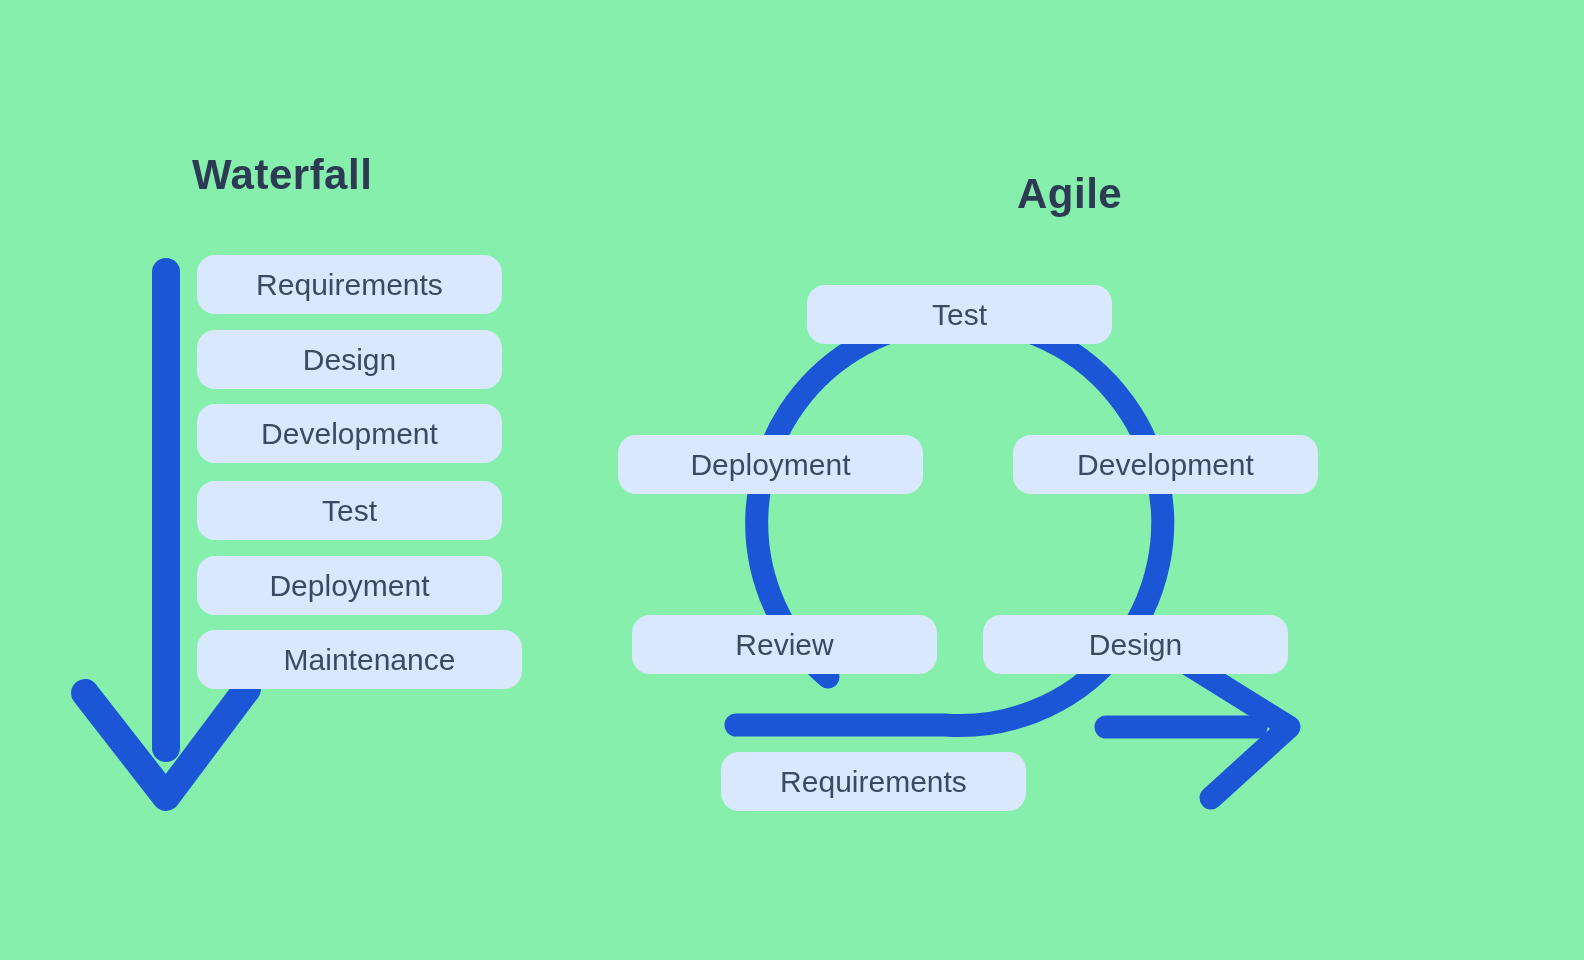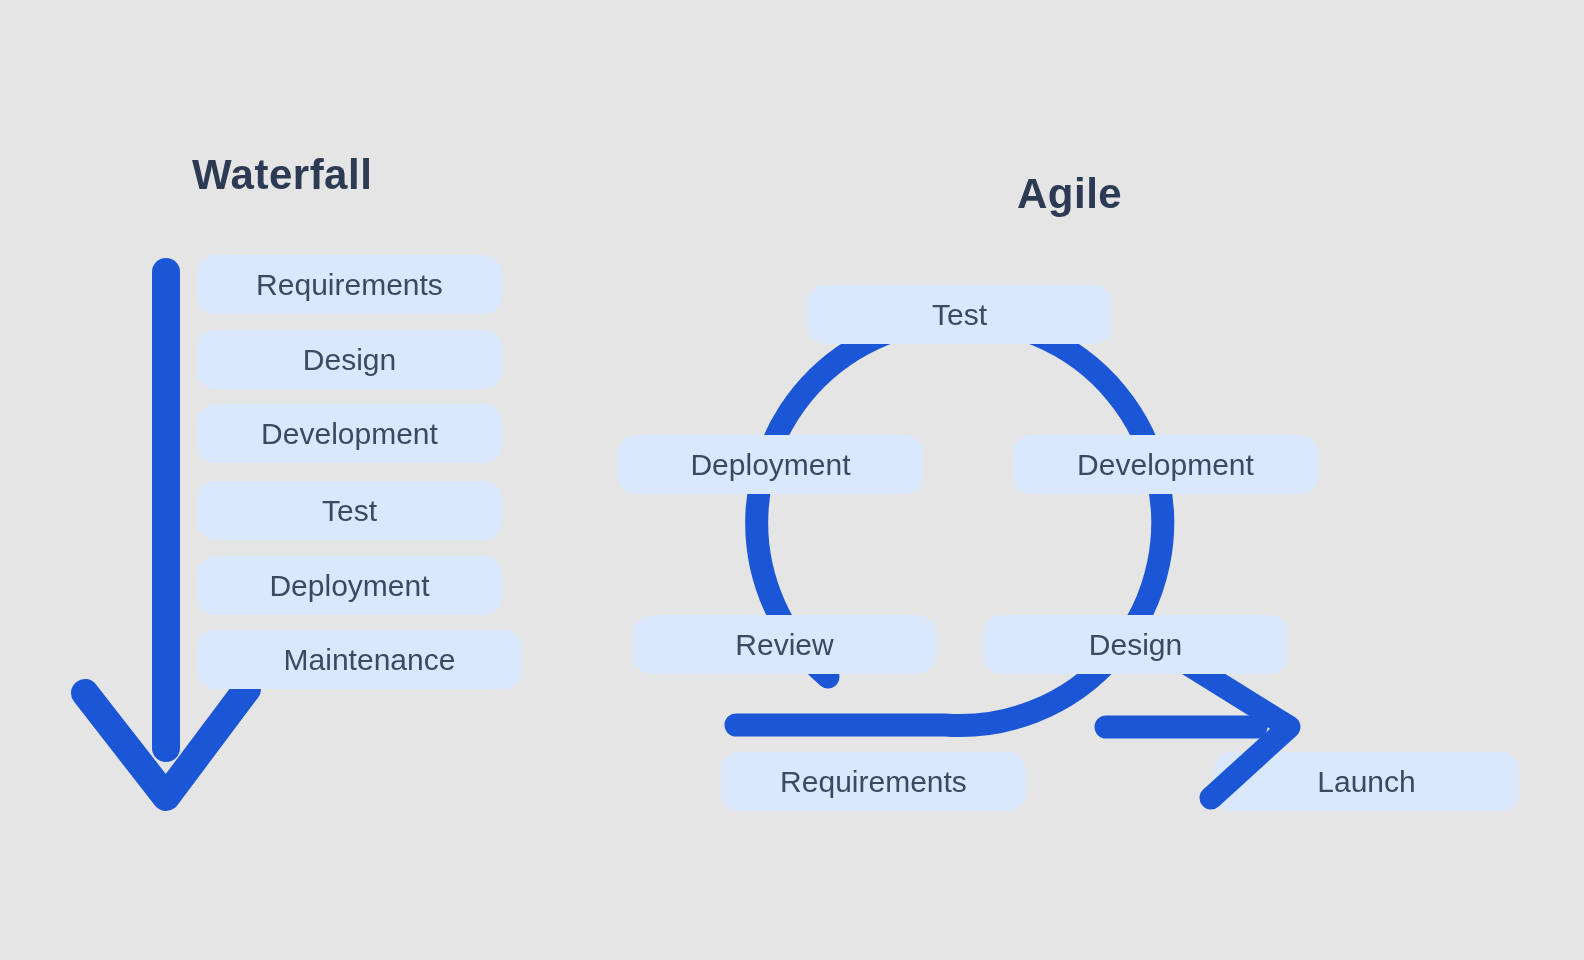--- a/index.html
+++ b/index.html
@@ -5,21 +5,21 @@
   html, body {
     margin: 0;
     padding: 0;
     background: #48714F;
     font-family: "Liberation Sans", "DejaVu Sans", sans-serif;
   }
   .canvas {
     position: relative;
     width: 1584px;
     height: 960px;
-    background: #e5e5e5;
+    background: #86efac;
     overflow: hidden;
   }
   .layer {
     position: absolute;
     left: 0;
     top: 0;
     width: 1584px;
     height: 960px;
     pointer-events: none;
   }
@@ -52,21 +52,21 @@
   #wf-0 { top: 255px; }
   #wf-1 { top: 330px; }
   #wf-2 { top: 404px; }
   #wf-3 { top: 481px; }
   #wf-4 { top: 556px; }
   #wf-5 { top: 630px; padding-left: 20px; }
   
   #ag-top          { left: 807px;  top: 285px; }
   #ag-left         { left: 618px;  top: 435px; }
   #ag-right        { left: 1013px; top: 435px; }
-  #ag-bottom-left  { left: 632px;  top: 615px; border-radius: 21px; }
+  #ag-bottom-left  { left: 632px;  top: 615px; }
   #ag-bottom-right { left: 983px;  top: 615px; }
   #ag-entry        { left: 721px;  top: 752px; }
   #ag-exit         { left: 1214px; top: 752px; }
   .stroke {
     fill: none;
     stroke: #1A56D6;
     stroke-linecap: round;
     stroke-linejoin: round;
   }
   .w28 { stroke-width: 28px; }
@@ -79,23 +79,20 @@
 
   <div class="title" id="title-waterfall">Waterfall</div>
   <div class="title" id="title-agile">Agile</div>
 
   <svg class="layer" viewBox="0 0 1584 960">
     <path class="stroke w28" d="M 166 272 L 166 748"></path>
     <path class="stroke w28" d="M 85 693 L 166 797 L 247 689"></path>
     <path class="stroke w23" d="M 736 725 H 945 A 203 203 0 1 0 828 677"></path>
   </svg>
 
-  <div class="pill" id="ag-exit">
-    <span>Launch</span>
-  </div>
 
   <svg class="layer" viewBox="0 0 1584 960">
     <path class="stroke w23" d="M 1106 727 H 1256"></path>
     <path class="stroke w23" d="M 1178 658 L 1289 727 L 1211 798"></path>
   </svg>
 
   <div class="pill wf" id="wf-0">
     <span>Requirements</span>
   </div>
   <div class="pill wf" id="wf-1">

